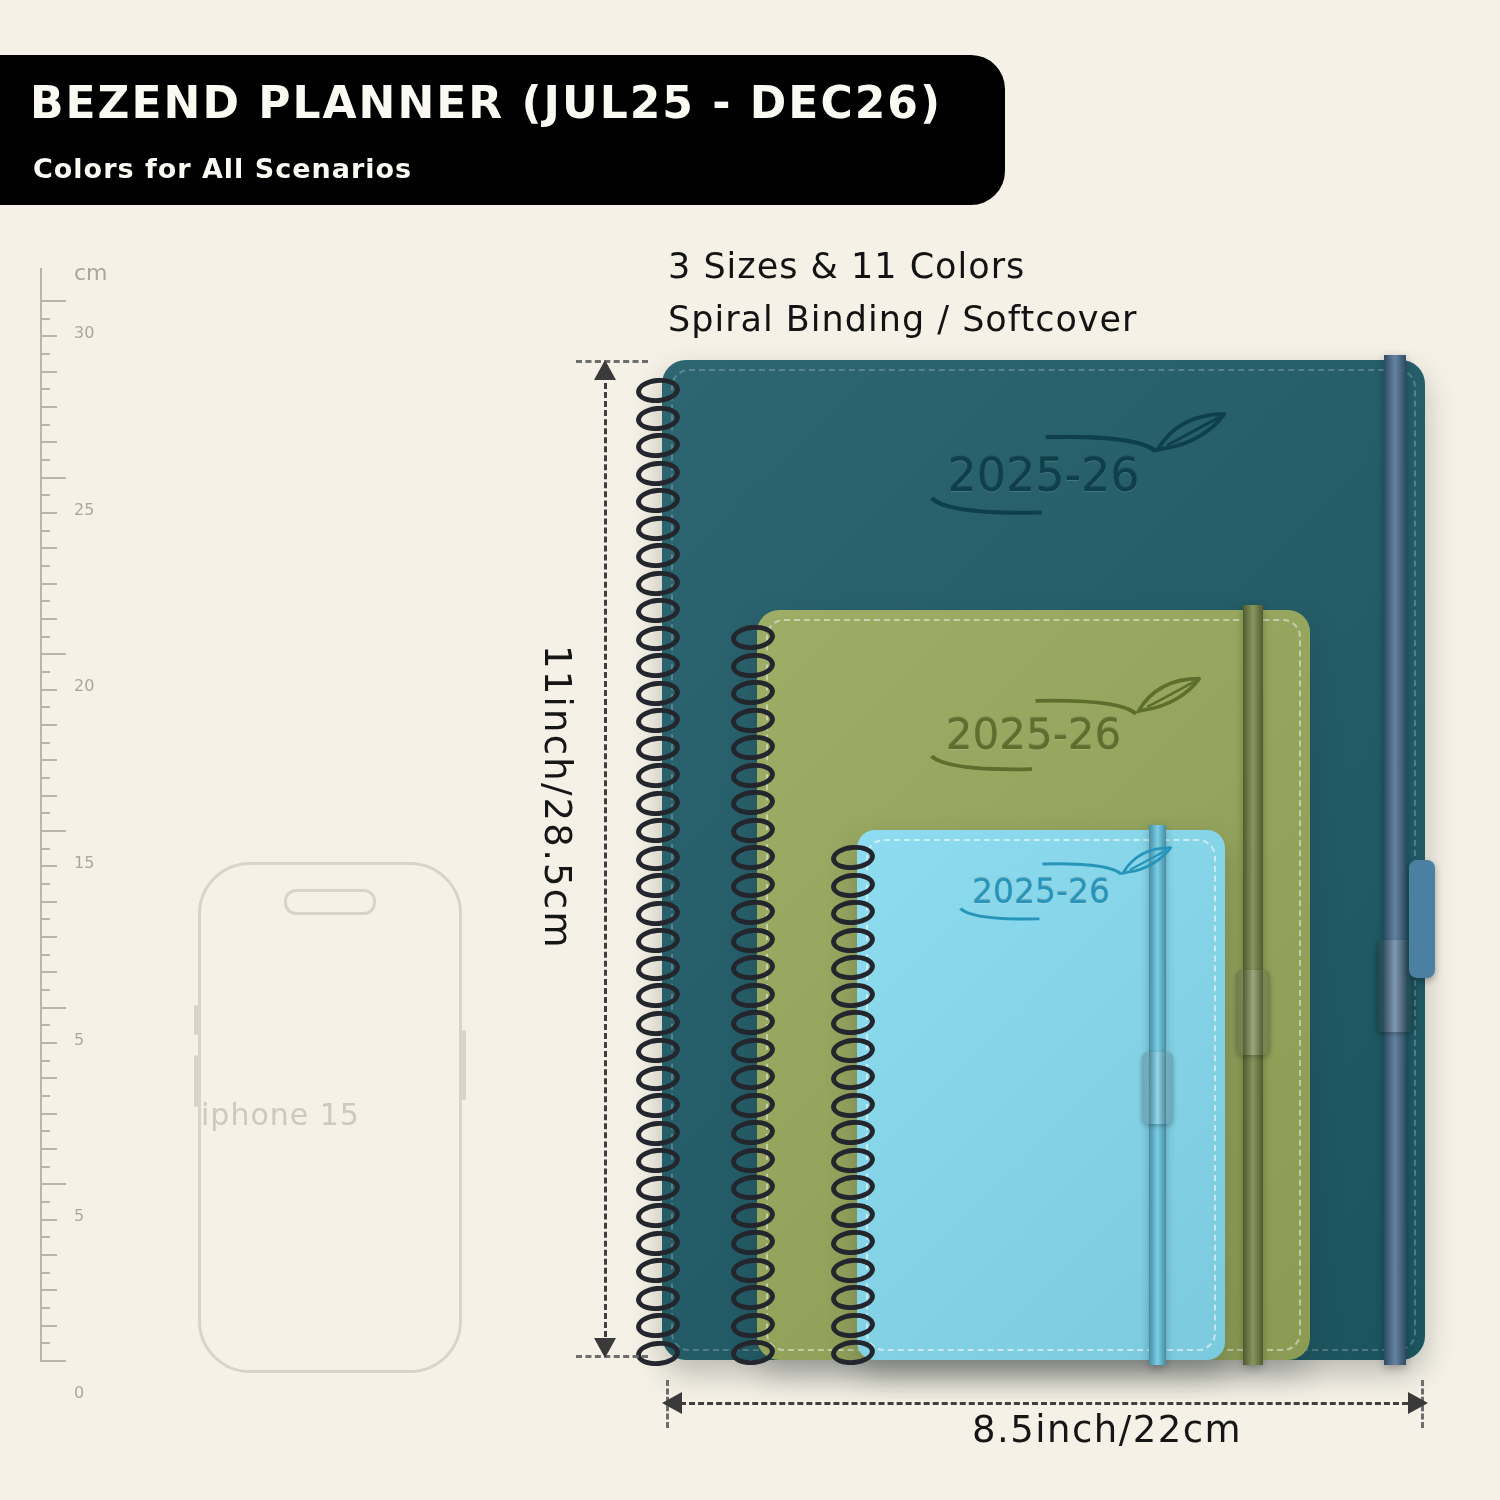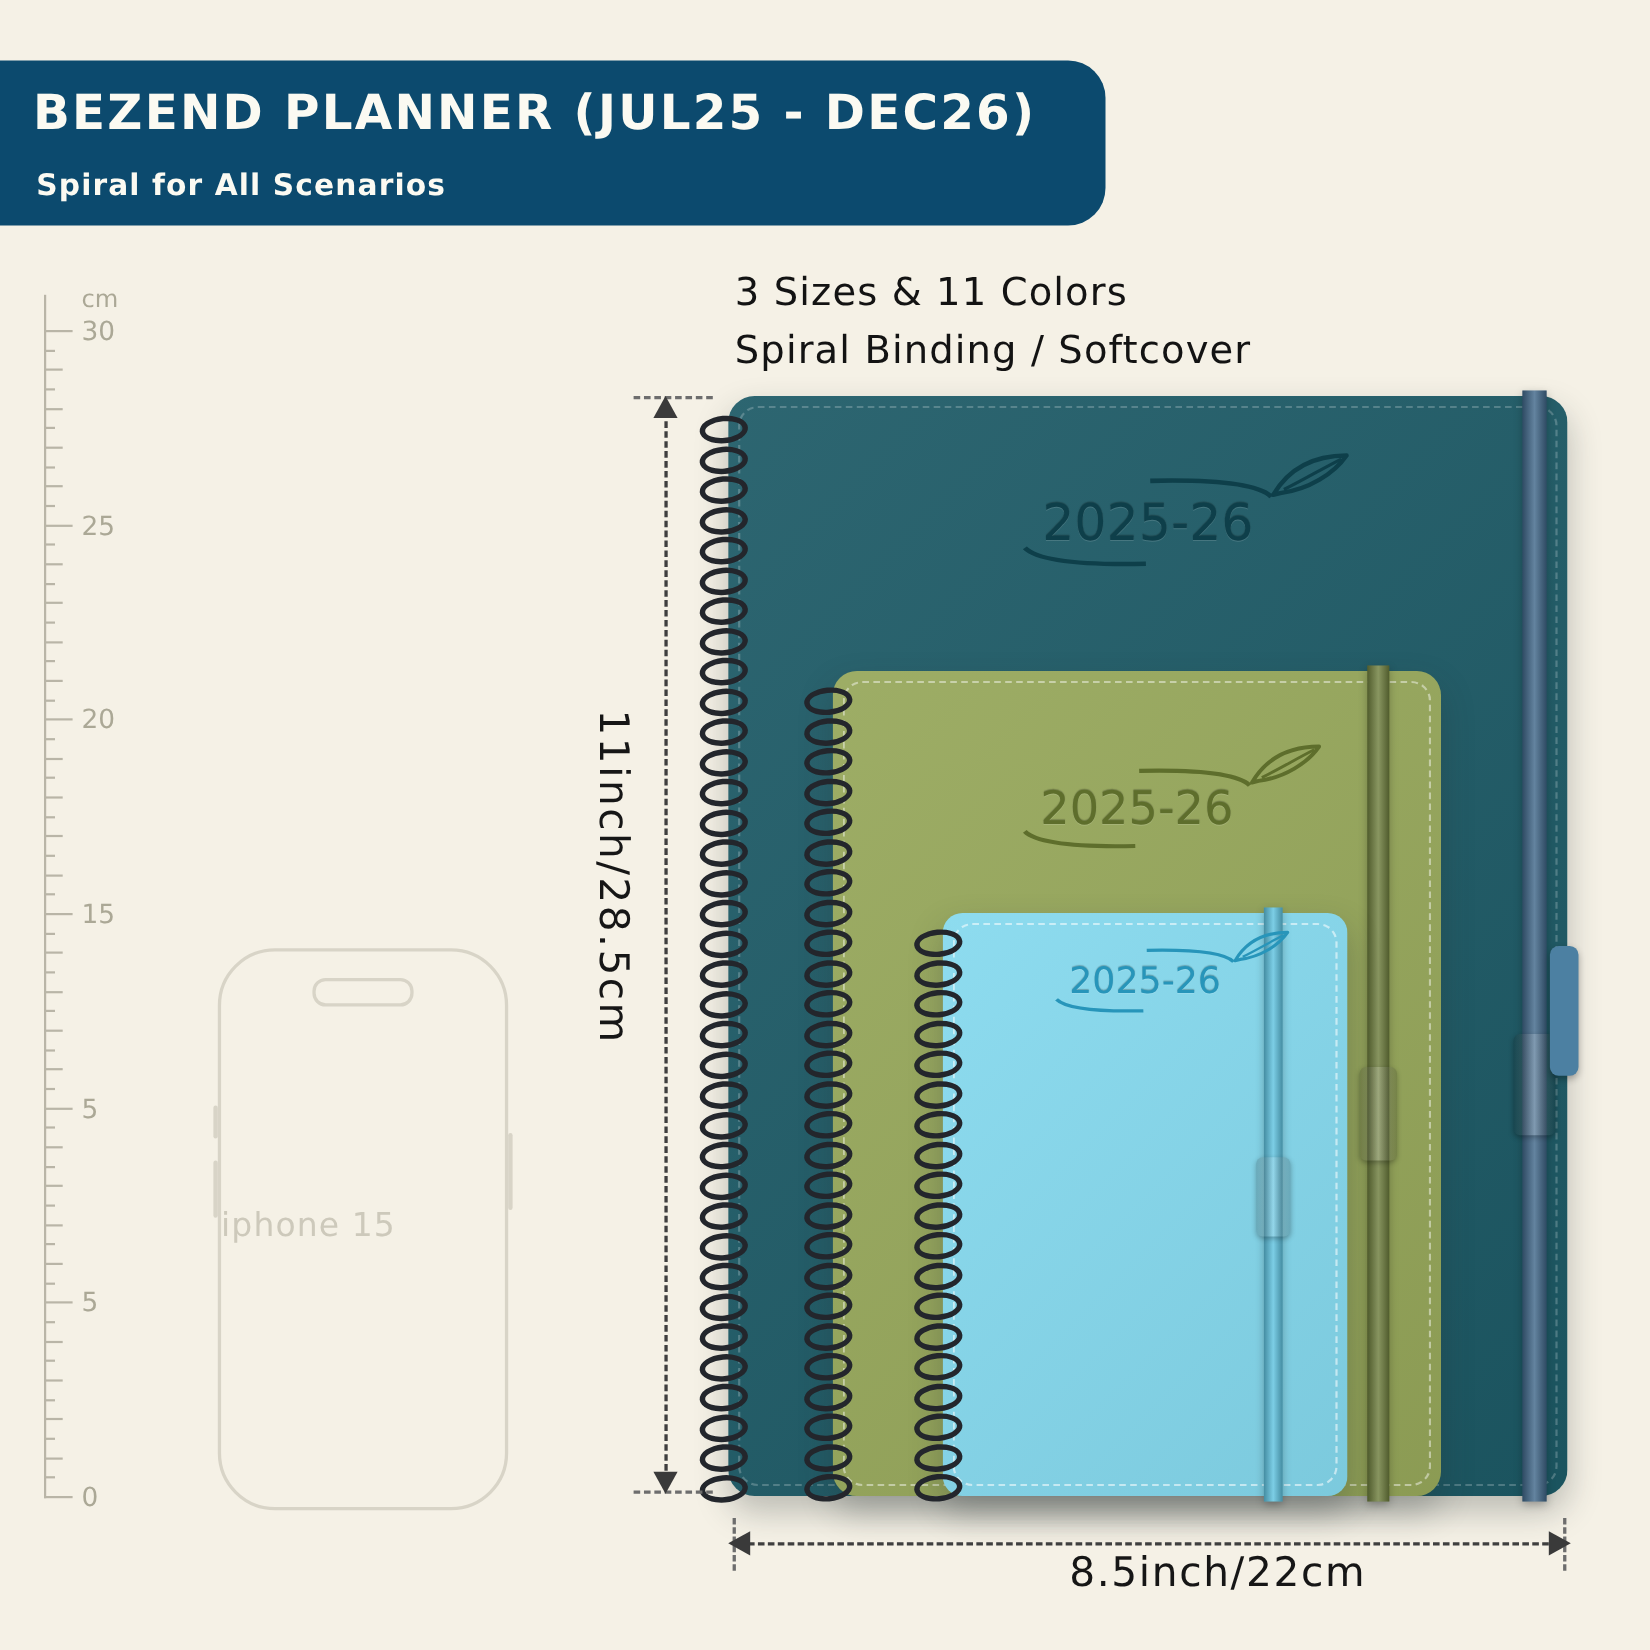--- a/index.html
+++ b/index.html
@@ -20,21 +20,21 @@
     position:absolute;left:33px;top:98px;font-size:27px;font-weight:600;
     color:#fbfaf2;letter-spacing:1px;
   }
   
   .features{position:absolute;left:668px;top:240px;font-size:35px;color:#131313;line-height:1.5;letter-spacing:1px;}
   
   .ruler{position:absolute;left:40px;top:268px;width:120px;height:1100px;color:#aba896;}
   .ruler-line{position:absolute;left:0;top:0;width:2px;height:1094px;background:#b9b5a7;}
   .tick{position:absolute;left:0;height:2px;background:#b9b5a7;}
   .ruler-unit{position:absolute;left:34px;top:-8px;font-size:22px;color:#aba896;}
-  .rlabel{position:absolute;left:34px;font-size:24px;color:#aba896;}
+  .rlabel{position:absolute;left:34px;font-size:16px;color:#aba896;margin-top:36px;}
   
   .phone{
     position:absolute;left:198px;top:862px;width:258px;height:505px;
     border:3px solid #d8d4c7;border-radius:52px;
   }
   .phone-notch{
     position:absolute;left:50%;top:24px;transform:translateX(-50%);
     width:86px;height:20px;border:3px solid #d8d4c7;border-radius:12px;
   }
   .phone-btn{position:absolute;width:4px;background:#d8d4c7;border-radius:2px;}
@@ -108,23 +108,23 @@
   .arrow-right{left:1408px;top:1392px;border-top:11px solid transparent;border-bottom:11px solid transparent;border-left:20px solid #3a3a3a;}
   .cap-left{left:666px;top:1380px;width:0;height:48px;border-left:3px dashed #6d6d6d;}
   .cap-right{left:1421px;top:1380px;width:0;height:48px;border-left:3px dashed #6d6d6d;}
   .dim-h-label{left:972px;top:1408px;font-size:37px;color:#161616;letter-spacing:0.04em;}
 </style>
 </head>
 <body>
 
 <div class="page">
 
-  <div class="banner" style="background-color: #0c4a6e;">
+  <div class="banner" style="background-color: #000000;">
     <div class="banner-title">BEZEND PLANNER (JUL25 - DEC26)</div>
-    <div class="banner-subtitle">Spiral for All Scenarios</div>
+    <div class="banner-subtitle">Colors for All Scenarios</div>
   </div>
 
   <div class="features">
     <div>3 Sizes &amp; 11 Colors</div>
     <div>Spiral Binding / Softcover</div>
   </div>
 
   <div class="ruler" id="ruler">
     <div class="ruler-line"></div>
     <div class="ruler-unit">cm</div>

